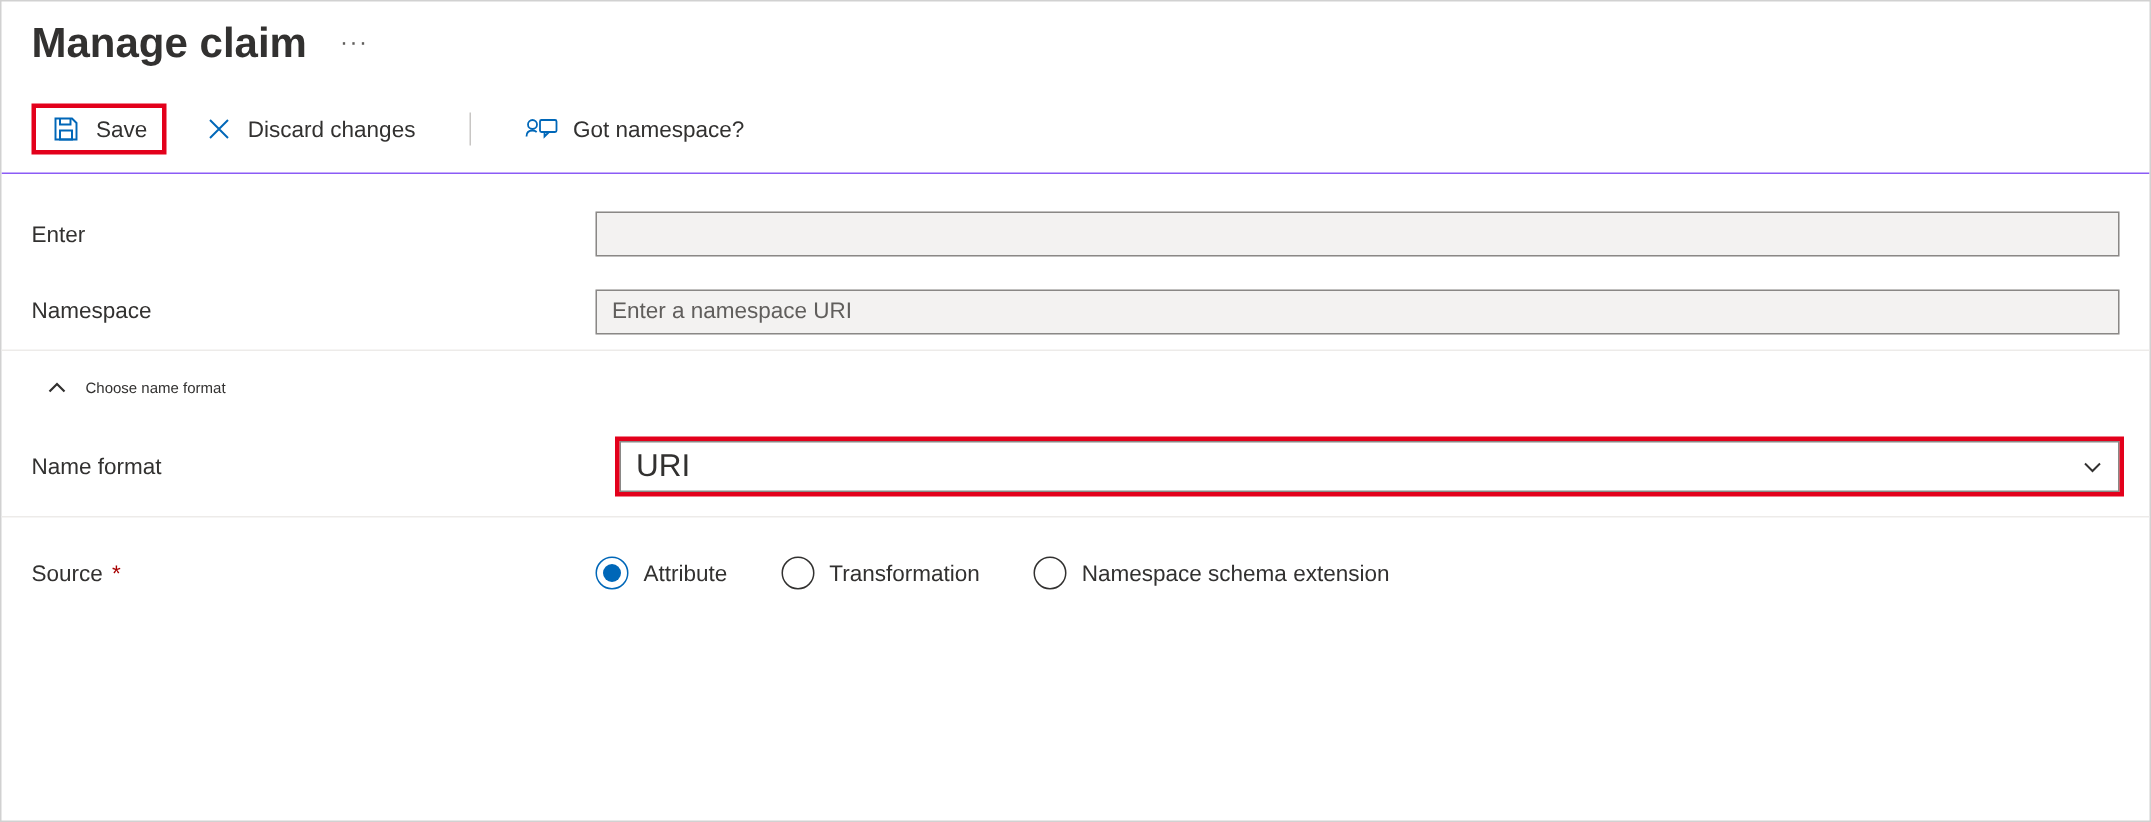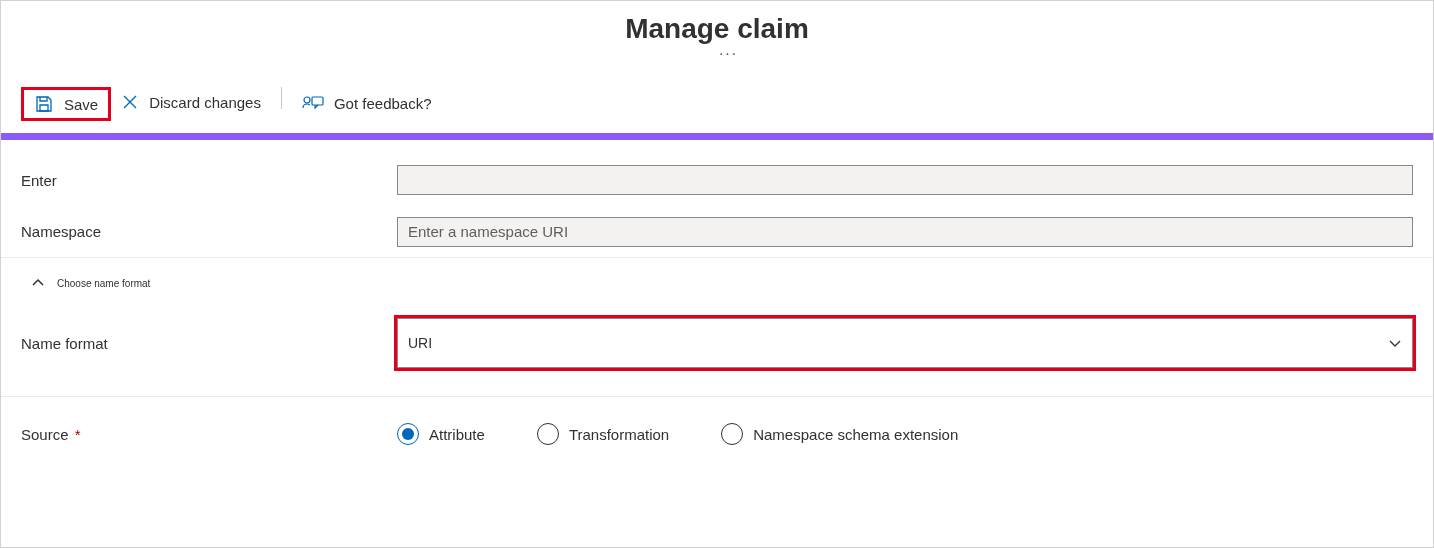--- a/index.html
+++ b/index.html
@@ -15,41 +15,40 @@
       border: 1px solid #d1d1d1;
       width: 1434px;
       height: 548px;
       position: relative;
       overflow: hidden;
     }
     .header {
       padding: 12px 20px 24px 20px;
       display: flex;
       align-items: center;
-      flex-direction: column;
     }
     .page-title {
       font-size: 28px;
       font-weight: 600;
       color: #323130;
       margin: 0;
     }
     .ellipsis {
       margin-left: 22px;
       font-size: 16px;
       color: #605e5c;
       letter-spacing: 1px;
       cursor: pointer;
     }
     .toolbar {
       display: flex;
-      align-items: flex-start;
+      align-items: center;
       padding: 0 20px 12px 20px;
-      border-bottom: 7px solid #8b5cf6;
-      gap: 0;
+      border-bottom: 1px solid #8b5cf6;
+      gap: 16px;
     }
     .tool-btn {
       display: flex;
       align-items: center;
       gap: 10px;
       background: transparent;
       border: none;
       padding: 6px 10px;
       font-size: 15px;
       color: #323130;
@@ -101,35 +100,35 @@
       gap: 12px;
       padding: 18px 20px 18px 30px;
       font-size: 10px;
       cursor: pointer;
     }
     .dropdown {
       flex: 1;
       display: flex;
       align-items: center;
       justify-content: space-between;
-      height: 50px;
+      height: 34px;
       border: 1px solid #8a8886;
       background: #ffffff;
       padding: 0 10px;
-      font-size: 14px;
+      font-size: 21px;
       cursor: pointer;
     }
     .highlight-dropdown {
       outline: 3px solid #e3001b;
       outline-offset: 0px;
     }
     .radio-group {
       display: flex;
       align-items: flex-end;
-      gap: 52px;
+      gap: 36px;
     }
     .radio-option {
       display: flex;
       align-items: center;
       gap: 10px;
       font-size: 15px;
       cursor: pointer;
     }
     .radio-circle {
       width: 22px; height: 22px;
@@ -188,21 +187,21 @@
 
     <div class="tool-divider"></div>
 
     <button class="tool-btn">
       <svg width="22" height="20" viewBox="0 0 22 20" fill="none" stroke="#0067b8" stroke-width="1.2">
         <circle cx="5" cy="7" r="3"></circle>
         <path d="M1 15 C1 12 3 11 5 11 C6 11 7 11.3 7.8 12"></path>
         <rect x="10" y="4" width="11" height="8" rx="1"></rect>
         <path d="M13 12 L13 15 L16 12"></path>
       </svg>
-      <span>Got feedback?</span>
+      <span>Got namespace?</span>
     </button>
   </div>
 
   <div class="form-area">
     <div class="form-row">
       <div class="form-label">Enter</div>
       <input class="text-input" value="" style="">
     </div>
 
     <div class="form-row border-bottom-row">
@@ -210,21 +209,21 @@
       <input class="text-input" placeholder="Enter a namespace URI" style="">
     </div>
 
     <div class="collapse-row">
       <svg width="14" height="14" viewBox="0 0 14 14" fill="none" stroke="#323130" stroke-width="1.5">
         <path d="M2 9 L7 4 L12 9"></path>
       </svg>
       <span>Choose name format</span>
     </div>
 
-    <div class="form-row border-bottom-row" style="padding-bottom:28px;">
+    <div class="form-row border-bottom-row" style="padding-bottom:16px;gap:16px;">
       <div class="form-label">Name format</div>
       <div class="dropdown highlight-dropdown">
         <span>URI</span>
         <svg width="14" height="14" viewBox="0 0 14 14" fill="none" stroke="#323130" stroke-width="1.3">
           <path d="M2 5 L7 10 L12 5"></path>
         </svg>
       </div>
     </div>
 
     <div class="form-row" style="padding-top:26px;">

